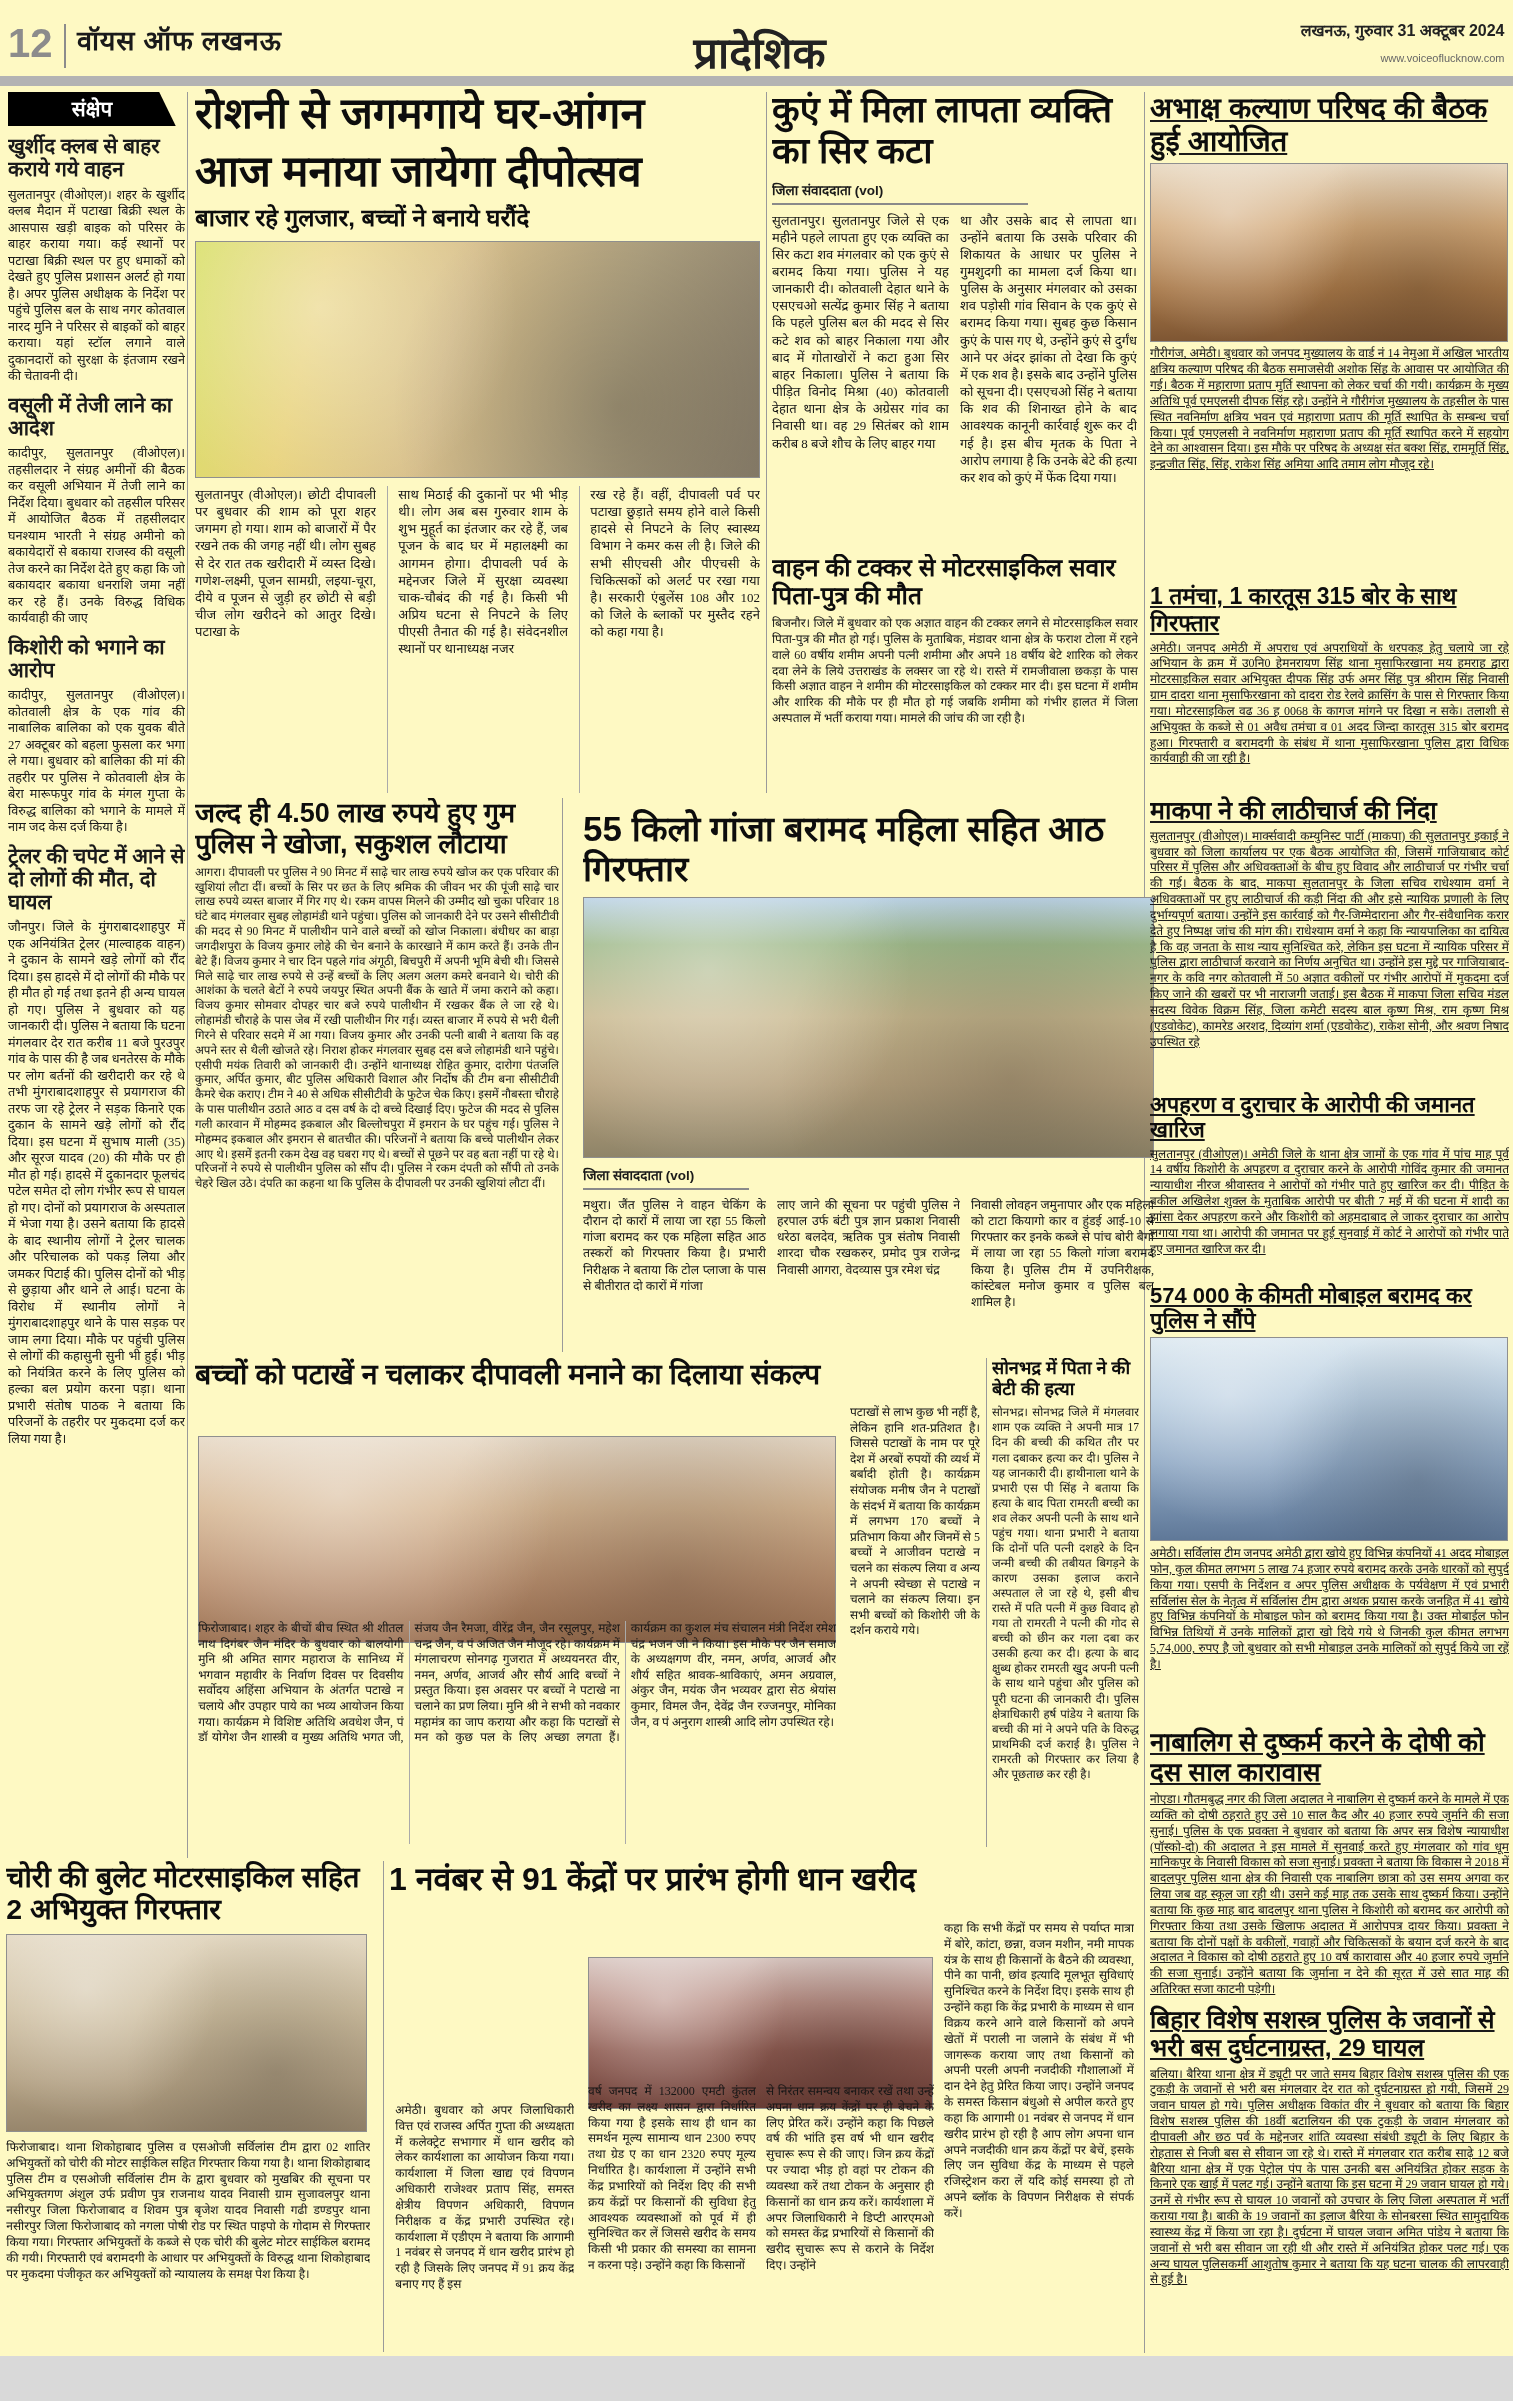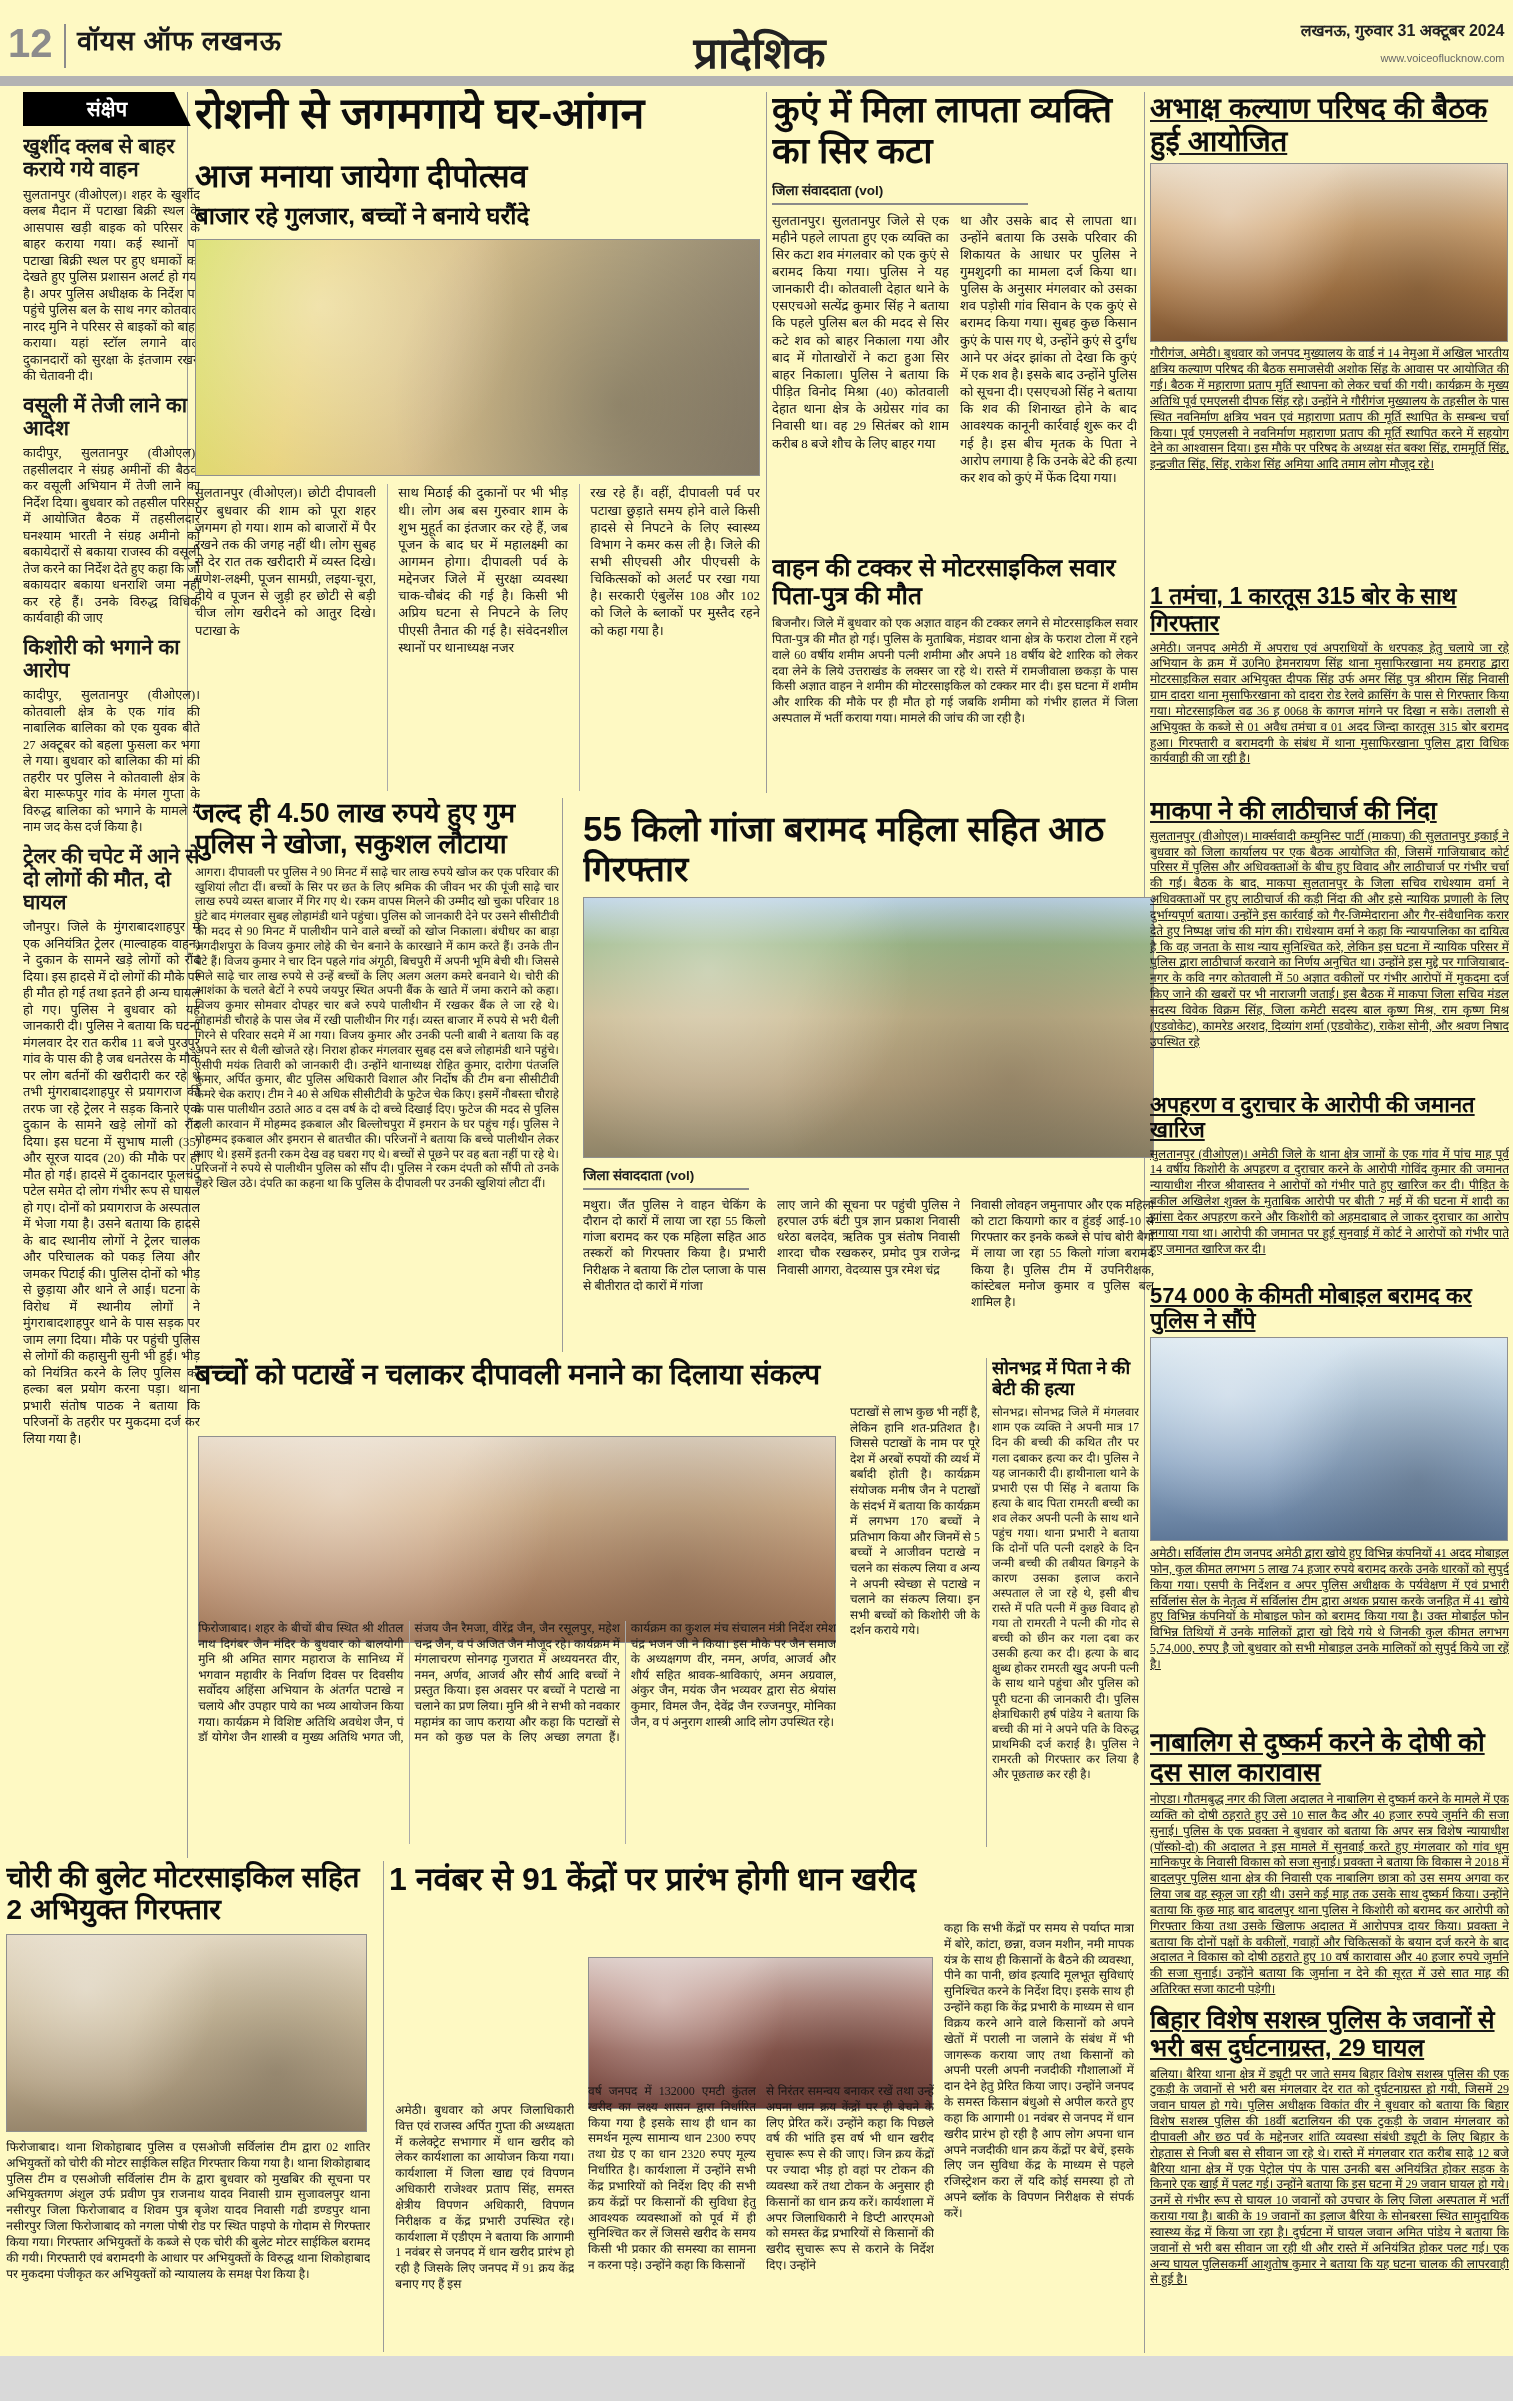--- a/index.html
+++ b/index.html
@@ -64,21 +64,21 @@
   </div>
   <div class="grey-bar"></div>
 
   <div class="vrule" style="left:187px;top:92px;height:1766px;"></div>
   <div class="vrule" style="left:766px;top:92px;height:701px;"></div>
   <div class="vrule" style="left:1144px;top:92px;height:2261px;"></div>
   <div class="vrule" style="left:562px;top:798px;height:554px;"></div>
   <div class="vrule" style="left:986px;top:1358px;height:489px;"></div>
   <div class="vrule" style="left:383px;top:1861px;height:491px;"></div>
 
-  <div class="abs" style="left:23px;top:92px;width:177px;height:1766px;overflow:hidden;">
+  <div class="abs" style="left:8px;top:92px;width:177px;height:1766px;overflow:hidden;">
     <div class="brief-banner">संक्षेप</div>
 
     <div class="brief">
       <h3>खुर्शीद क्लब से बाहर कराये गये वाहन</h3>
       <p>सुलतानपुर (वीओएल)। शहर के खुर्शीद क्लब मैदान में पटाखा बिक्री स्थल के आसपास खड़ी बाइक को परिसर के बाहर कराया गया। कई स्थानों पर पटाखा बिक्री स्थल पर हुए धमाकों को देखते हुए पुलिस प्रशासन अलर्ट हो गया है। अपर पुलिस अधीक्षक के निर्देश पर पहुंचे पुलिस बल के साथ नगर कोतवाल नारद मुनि ने परिसर से बाइकों को बाहर कराया। यहां स्टॉल लगाने वाले दुकानदारों को सुरक्षा के इंतजाम रखने की चेतावनी दी।</p>
     </div>
     <div class="brief">
       <h3>वसूली में तेजी लाने का आदेश</h3>
       <p>कादीपुर, सुलतानपुर (वीओएल)। तहसीलदार ने संग्रह अमीनों की बैठक कर वसूली अभियान में तेजी लाने का निर्देश दिया। बुधवार को तहसील परिसर में आयोजित बैठक में तहसीलदार घनश्याम भारती ने संग्रह अमीनो को बकायेदारों से बकाया राजस्व की वसूली तेज करने का निर्देश देते हुए कहा कि जो बकायदार बकाया धनराशि जमा नहीं कर रहे हैं। उनके विरुद्ध विधिक कार्यवाही की जाए</p>
     </div>
@@ -87,21 +87,21 @@
       <p>कादीपुर, सुलतानपुर (वीओएल)। कोतवाली क्षेत्र के एक गांव की नाबालिक बालिका को एक युवक बीते 27 अक्टूबर को बहला फुसला कर भगा ले गया। बुधवार को बालिका की मां की तहरीर पर पुलिस ने कोतवाली क्षेत्र के बेरा मारूफपुर गांव के मंगल गुप्ता के विरुद्ध बालिका को भगाने के मामले में नाम जद केस दर्ज किया है।</p>
     </div>
     <div class="brief">
       <h3>ट्रेलर की चपेट में आने से दो लोगों की मौत, दो घायल</h3>
       <p>जौनपुर। जिले के मुंगराबादशाहपुर में एक अनियंत्रित ट्रेलर (माल्वाहक वाहन) ने दुकान के सामने खड़े लोगों को रौंद दिया। इस हादसे में दो लोगों की मौके पर ही मौत हो गई तथा इतने ही अन्य घायल हो गए। पुलिस ने बुधवार को यह जानकारी दी। पुलिस ने बताया कि घटना मंगलवार देर रात करीब 11 बजे पुरउपुर गांव के पास की है जब धनतेरस के मौके पर लोग बर्तनों की खरीदारी कर रहे थे तभी मुंगराबादशाहपुर से प्रयागराज की तरफ जा रहे ट्रेलर ने सड़क किनारे एक दुकान के सामने खड़े लोगों को रौंद दिया। इस घटना में सुभाष माली (35) और सूरज यादव (20) की मौके पर ही मौत हो गई। हादसे में दुकानदार फूलचंद पटेल समेत दो लोग गंभीर रूप से घायल हो गए। दोनों को प्रयागराज के अस्पताल में भेजा गया है। उसने बताया कि हादसे के बाद स्थानीय लोगों ने ट्रेलर चालक और परिचालक को पकड़ लिया और जमकर पिटाई की। पुलिस दोनों को भीड़ से छुड़ाया और थाने ले आई। घटना के विरोध में स्थानीय लोगों ने मुंगराबादशाहपुर थाने के पास सड़क पर जाम लगा दिया। मौके पर पहुंची पुलिस से लोगों की कहासुनी सुनी भी हुई। भीड़ को नियंत्रित करने के लिए पुलिस को हल्का बल प्रयोग करना पड़ा। थाना प्रभारी संतोष पाठक ने बताया कि परिजनों के तहरीर पर मुकदमा दर्ज कर लिया गया है।</p>
     </div>
   </div>
 
   <div class="abs" style="left:195px;top:89px;width:567px;height:706px;overflow:hidden;">
     <div class="headline" style="font-size:43px;">रोशनी से जगमगाये घर-आंगन</div>
-    <div class="headline" style="font-size:32px;margin-top:20px;">आज मनाया जायेगा दीपोत्सव</div>
+    <div class="headline" style="font-size:43px;margin-top:9px;">आज मनाया जायेगा दीपोत्सव</div>
     <div class="headline" style="font-size:24px;margin-top:8px;">बाजार रहे गुलजार, बच्चों ने बनाये घरौंदे</div>
     <div class="photo ph-market" style="margin-top:9.5px;width:565px;height:237px;">
         <div class="glare"></div>
       </div>
     <div style="display:flex;gap:11px;margin-top:8px;">
       <div class="body-text" style="width:181px;height:307px;font-size:13px;">सुलतानपुर (वीओएल)। छोटी दीपावली पर बुधवार की शाम को पूरा शहर जगमग हो गया। शाम को बाजारों में पैर रखने तक की जगह नहीं थी। लोग सुबह से देर रात तक खरीदारी में व्यस्त दिखे। गणेश-लक्ष्मी, पूजन सामग्री, लइया-चूरा, दीये व पूजन से जुड़ी हर छोटी से बड़ी चीज लोग खरीदने को आतुर दिखे। पटाखा के</div>
       <div class="body-text" style="width:181px;height:307px;font-size:13px;border-left:0.8px solid #aaa;padding-left:10.3px;">साथ मिठाई की दुकानों पर भी भीड़ थी। लोग अब बस गुरुवार शाम के शुभ मुहूर्त का इंतजार कर रहे हैं, जब पूजन के बाद घर में महालक्ष्मी का आगमन होगा। दीपावली पर्व के मद्देनजर जिले में सुरक्षा व्यवस्था चाक-चौबंद की गई है। किसी भी अप्रिय घटना से निपटने के लिए पीएसी तैनात की गई है। संवेदनशील स्थानों पर थानाध्यक्ष नजर</div>
       <div class="body-text" style="width:181px;height:307px;font-size:13px;border-left:0.8px solid #aaa;padding-left:10.3px;">रख रहे हैं। वहीं, दीपावली पर्व पर पटाखा छुड़ाते समय होने वाले किसी हादसे से निपटने के लिए स्वास्थ्य विभाग ने कमर कस ली है। जिले की सभी सीएचसी और पीएचसी के चिकित्सकों को अलर्ट पर रखा गया है। सरकारी एंबुलेंस 108 और 102 को जिले के ब्लाकों पर मुस्तैद रहने को कहा गया है।</div>
     </div>
   </div>

